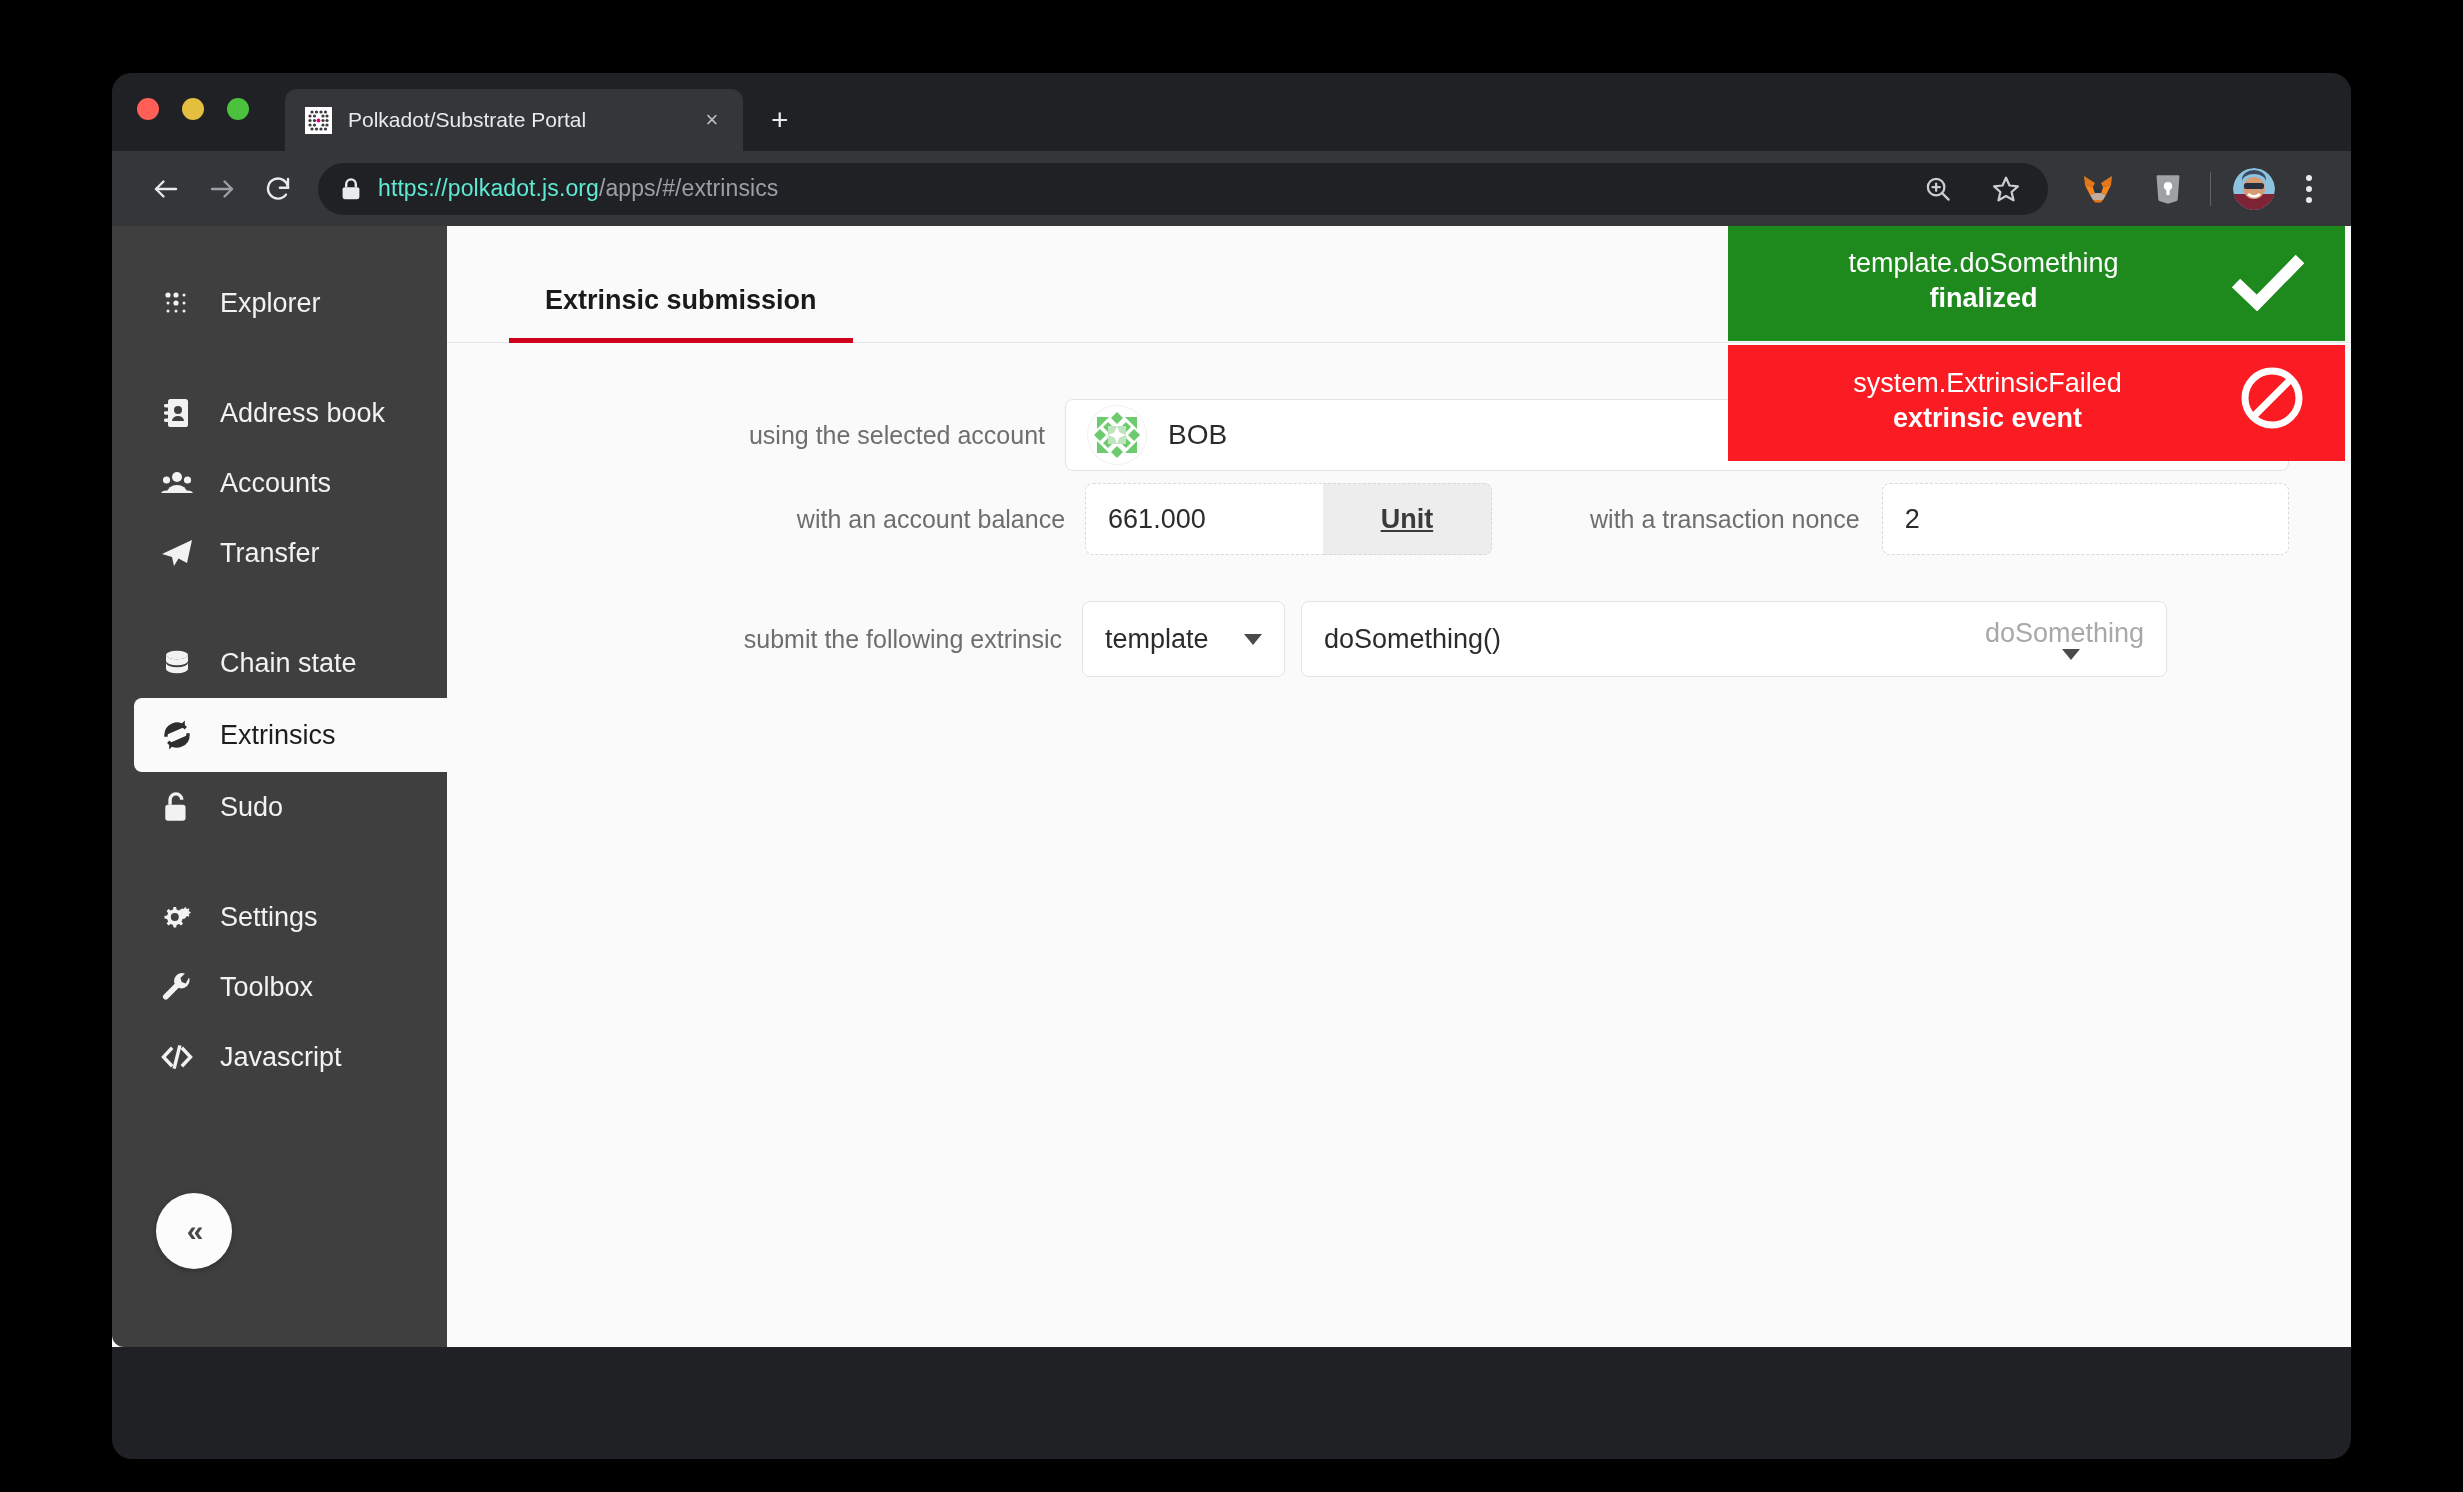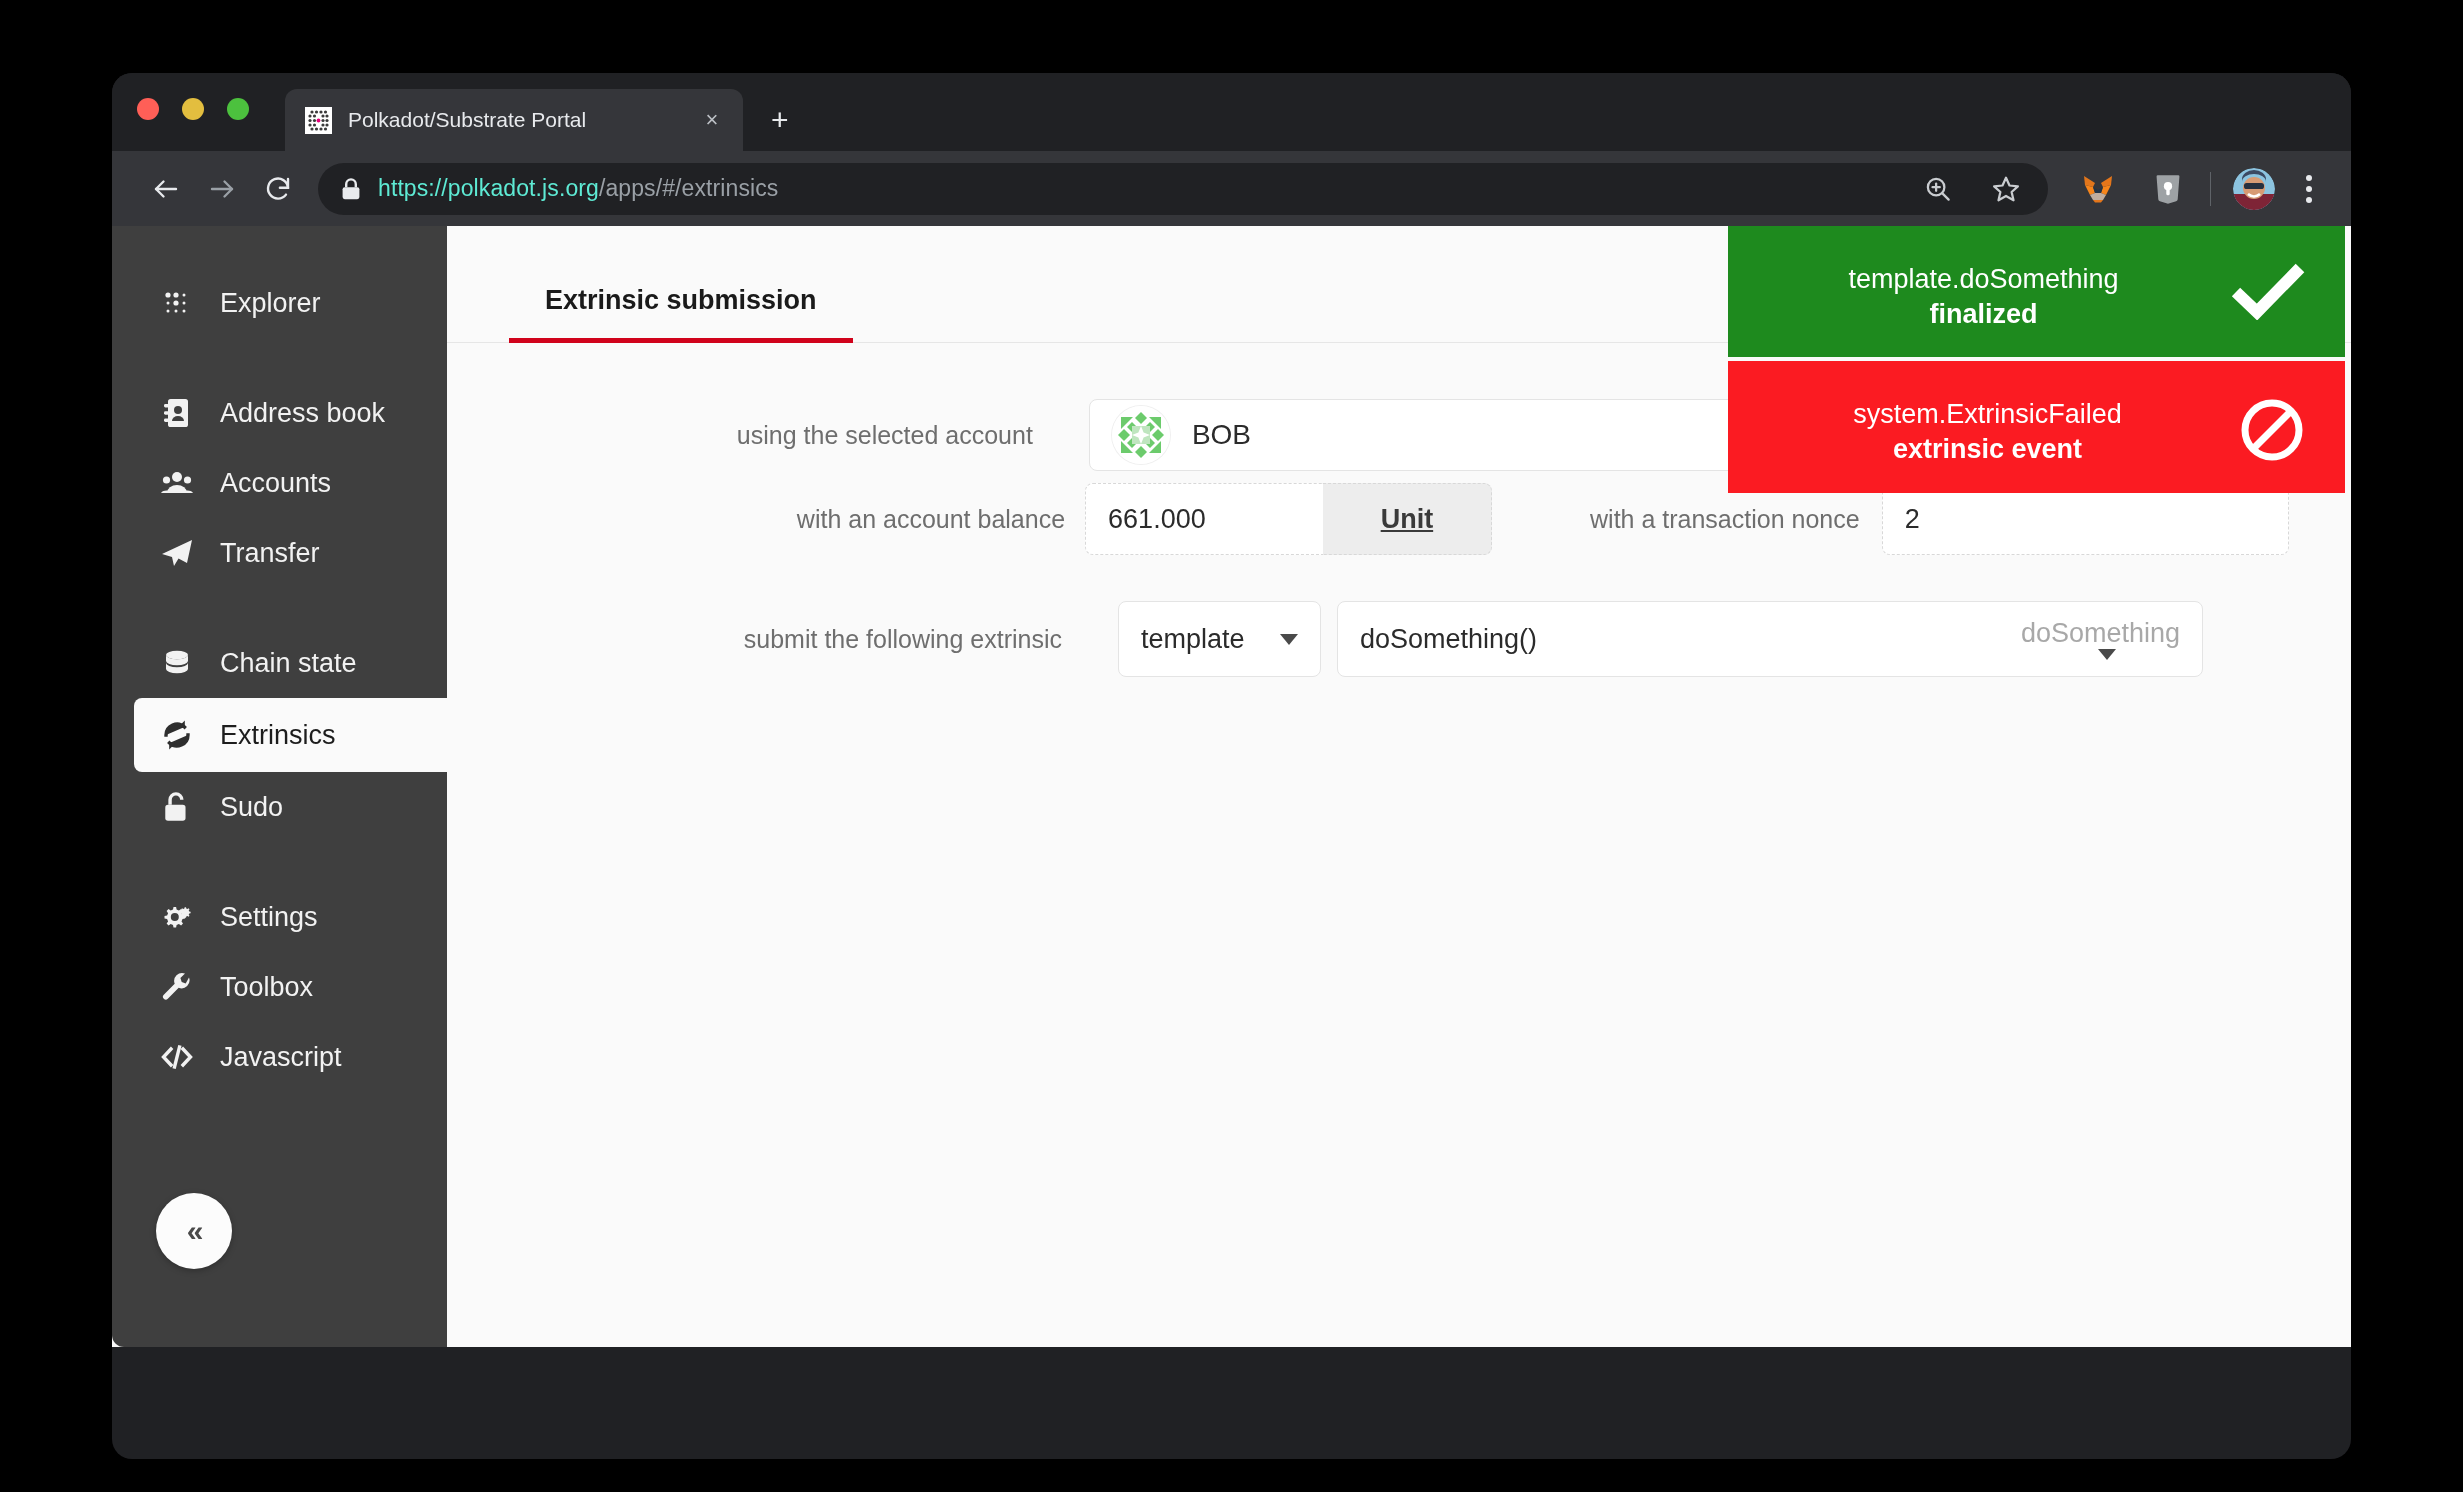--- a/index.html
+++ b/index.html
@@ -269,21 +269,20 @@
   .input-box {
     background: #FFFFFF;
     border: 1px solid #E4E4E4;
     border-radius: 8px;
     height: 72px;
     display: flex;
     align-items: center;
     padding: 0 22px;
     font-size: 27px;
     color: #2B2B2B;
-    margin-left: 36px;
   }
   .input-dashed {
     background: #FFFFFF;
     border: 1px dashed #D8D8D8;
     border-radius: 8px;
     height: 72px;
     display: flex;
     align-items: center;
     font-size: 27px;
     color: #2B2B2B;
@@ -417,23 +416,23 @@
   
   .toast-stack {
     position: absolute;
     right: 6px;
     top: 0px;
     width: 617px;
     z-index: 50;
   }
   .toast {
     display: flex;
-    align-items: flex-start;
+    align-items: flex-end;
     justify-content: space-between;
-    padding: 36px 40px 26px 34px;
+    padding: 20px 40px 26px 34px;
     color: #FFFFFF;
     min-height: 114px;
   }
   .toast-green { background: #1E8A1E; }
   .toast-red   { background: #FB1B22; margin-top: 4px; }
   .toast-text { flex: 1 1 auto; text-align: center; line-height: 1.28; }
   .toast-title { font-size: 27px; font-weight: normal; display: block; }
   .toast-sub   { font-size: 27px; font-weight: bold; display: block; }
   .toast-icon  { flex: 0 0 auto; margin-left: 26px; }
 </style>

